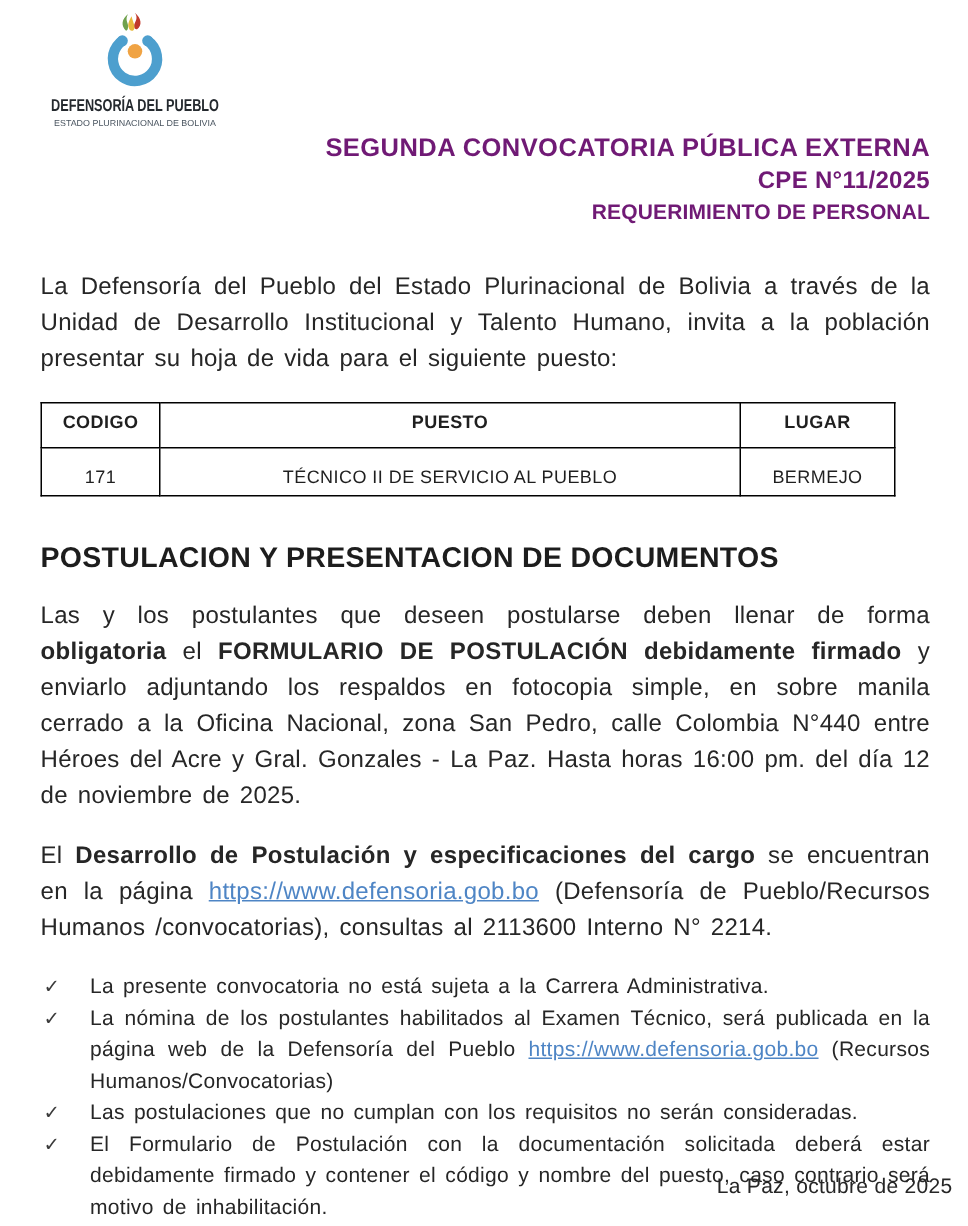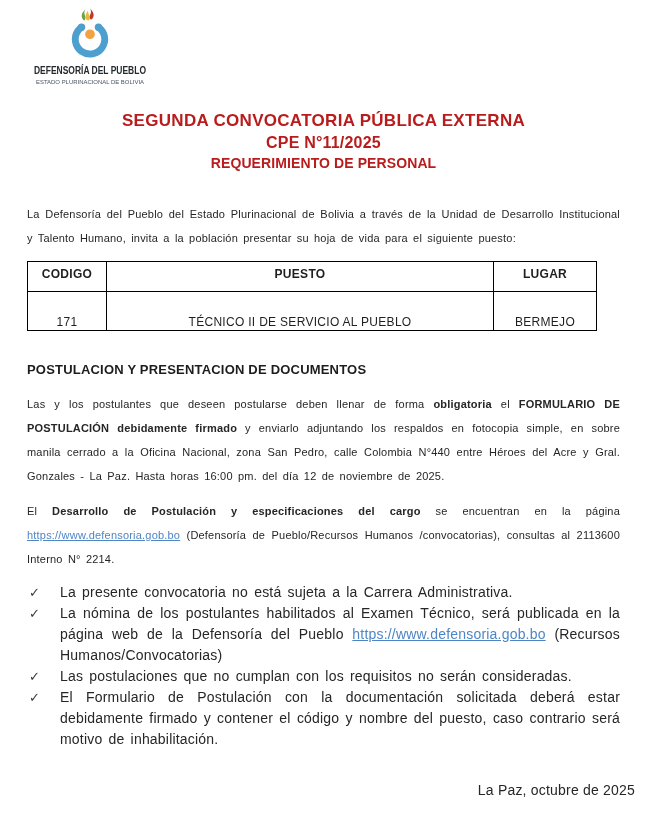--- a/index.html
+++ b/index.html
@@ -8,49 +8,49 @@
     padding: 0 25px 0 27px; position: relative; overflow: hidden;
     background: #ffffff;
     font-family: "Liberation Sans", sans-serif;
     color: var(--text, #262626);
     border-radius: 14px;
   }
   
   .logo-block { margin: 8px 0 0 5px; width: 116px; }
   .logo-block svg { display: block; }
   
-  .title-block { margin-top: 22px; text-align: center; font-weight: bold; color: #b91c1c; }
+  .title-block { text-align: right; font-weight: bold; color: #701a75; }
   .title-l1 { font-size: 17px; line-height: 22px; letter-spacing: 0.3px; }
   .title-l2 { font-size: 16px; line-height: 21px; letter-spacing: 0.2px; }
   .title-l3 { font-size: 14px; line-height: 21px; letter-spacing: 0.1px; }
   
   .para {
-    font-size: 11px; line-height: 24px; text-align: justify;
+    font-size: 16px; line-height: 24px; text-align: justify;
     letter-spacing: 0.2px; word-spacing: 2px;
   }
   .intro { margin-top: 28px; }
   .p1 { margin-top: 15px; }
   .p2 { margin-top: 2px; }
   .bold, b { font-weight: bold; }
   a.link, .link { color: var(--link, #4E85C5); text-decoration: underline; cursor: pointer; }
   
   .jobs-table {
     margin-top: 8px; width: 569px; border-collapse: collapse;
     font-size: 12px; table-layout: fixed; color: #1f1f1f;
   }
   .jobs-table th, .jobs-table td {
     border: 1.5px solid var(--border, #000);
     text-align: center; vertical-align: top; box-sizing: border-box;
     letter-spacing: 0.3px; overflow: hidden; white-space: nowrap;
   }
   .jobs-table th { height: 30px; padding-top: 5px; font-weight: bold; }
-  .jobs-table td { height: 32px; padding-top: 23px; font-weight: normal; }
+  .jobs-table td { height: 32px; padding-top: 12px; font-weight: normal; }
   
   .section-heading {
-    margin-top: 31px; font-weight: bold; font-size: 13px;
+    margin-top: 31px; font-weight: bold; font-size: 19px;
     letter-spacing: 0.2px; color: #1d1d1d;
   }
   
   .check-list { margin: 2px 0 0 0; padding: 0; list-style: none; }
   .check-list li {
     position: relative; padding-left: 33px; text-align: justify;
     font-size: 14px; line-height: 21px; letter-spacing: 0.2px; word-spacing: 2px;
   }
   .check-list .check {
     position: absolute; left: 2px; top: 0; font-size: 13px; color: #3a3a3a;

